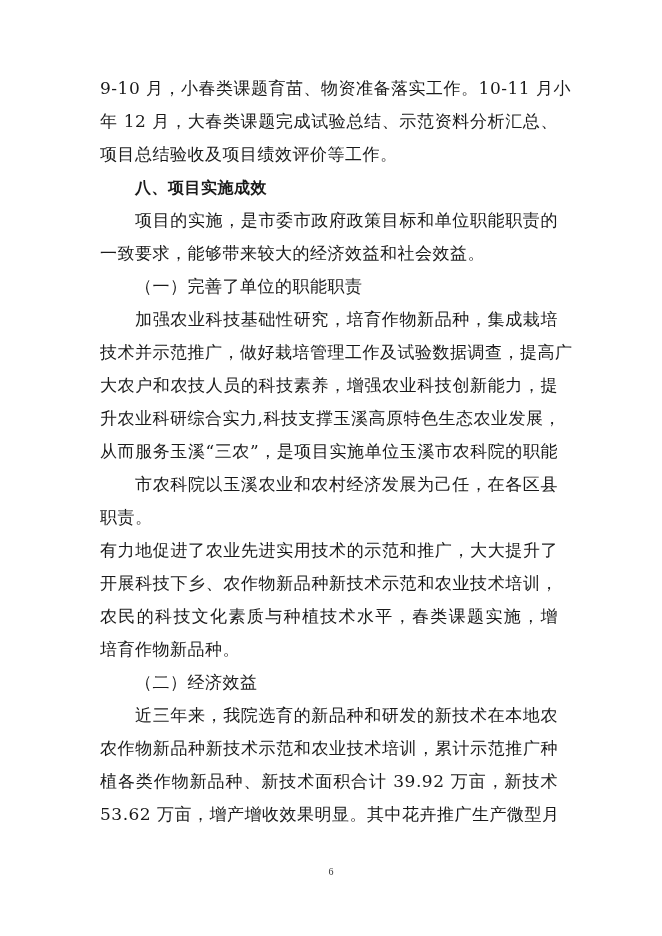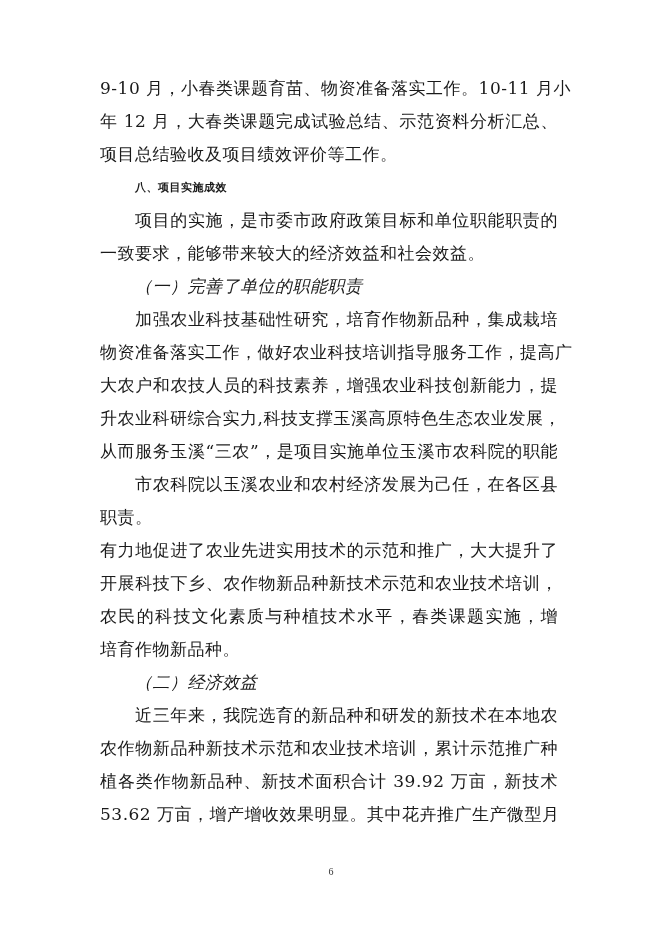--- a/index.html
+++ b/index.html
@@ -5,39 +5,39 @@
   html, body { margin: 0; padding: 0; background: #ffffff; }
   body { width: 662px; height: 936px; position: relative; overflow: hidden;
          font-family: "DejaVu Serif", "Liberation Serif", serif; color: #1a1a1a; }
   .page { position: absolute; left: 0; top: 0; width: 662px; height: 936px; background: #fff; }
   .body-text { position: absolute; left: 100px; top: 72px; width: 458px; }
   .line { display: block; height: 33px; line-height: 33px; font-size: 17px;
           white-space: nowrap; text-align: justify; text-align-last: justify; letter-spacing: 0.5px; }
   .line.last { text-align-last: left; }
   .line.indent { padding-left: 35px; }
   .heading { font-family: Liberation Serif, serif; font-weight: bold;
-             font-size: 11px; text-align-last: left; }
-  .subheading { text-align-last: left; font-style: italic; }
+             font-size: 16px; text-align-last: left; }
+  .subheading { text-align-last: left; }
   .page-number { position: absolute; left: 0; width: 662px; top: 866px; text-align: center;
                  font-size: 10px; color: #333; font-family: "Liberation Serif", serif; }
 </style>
 </head>
 <body>
 
 <div class="page">
   <div class="body-text">
     <span class="line">9-10 月，小春类课题育苗、物资准备落实工作。10-11 月小</span>
     <span class="line">年 12 月，大春类课题完成试验总结、示范资料分析汇总、</span>
     <span class="line last">项目总结验收及项目绩效评价等工作。</span>
     <span class="line indent heading">八、项目实施成效</span>
     <span class="line indent">项目的实施，是市委市政府政策目标和单位职能职责的</span>
     <span class="line last">一致要求，能够带来较大的经济效益和社会效益。</span>
     <span class="line indent subheading">（一）完善了单位的职能职责</span>
     <span class="line indent">加强农业科技基础性研究，培育作物新品种，集成栽培</span>
-    <span class="line">物资准备落实工作，做好农业科技培训指导服务工作，提高广</span>
+    <span class="line">技术并示范推广，做好栽培管理工作及试验数据调查，提高广</span>
     <span class="line">大农户和农技人员的科技素养，增强农业科技创新能力，提</span>
     <span class="line">升农业科研综合实力,科技支撑玉溪高原特色生态农业发展，</span>
     <span class="line">从而服务玉溪“三农”，是项目实施单位玉溪市农科院的职能</span>
     <span class="line indent">市农科院以玉溪农业和农村经济发展为己任，在各区县</span>
     <span class="line last">职责。</span>
     <span class="line">有力地促进了农业先进实用技术的示范和推广，大大提升了</span>
     <span class="line">开展科技下乡、农作物新品种新技术示范和农业技术培训，</span>
     <span class="line">农民的科技文化素质与种植技术水平，春类课题实施，增</span>
     <span class="line last">培育作物新品种。</span>
     <span class="line indent subheading">（二）经济效益</span>

